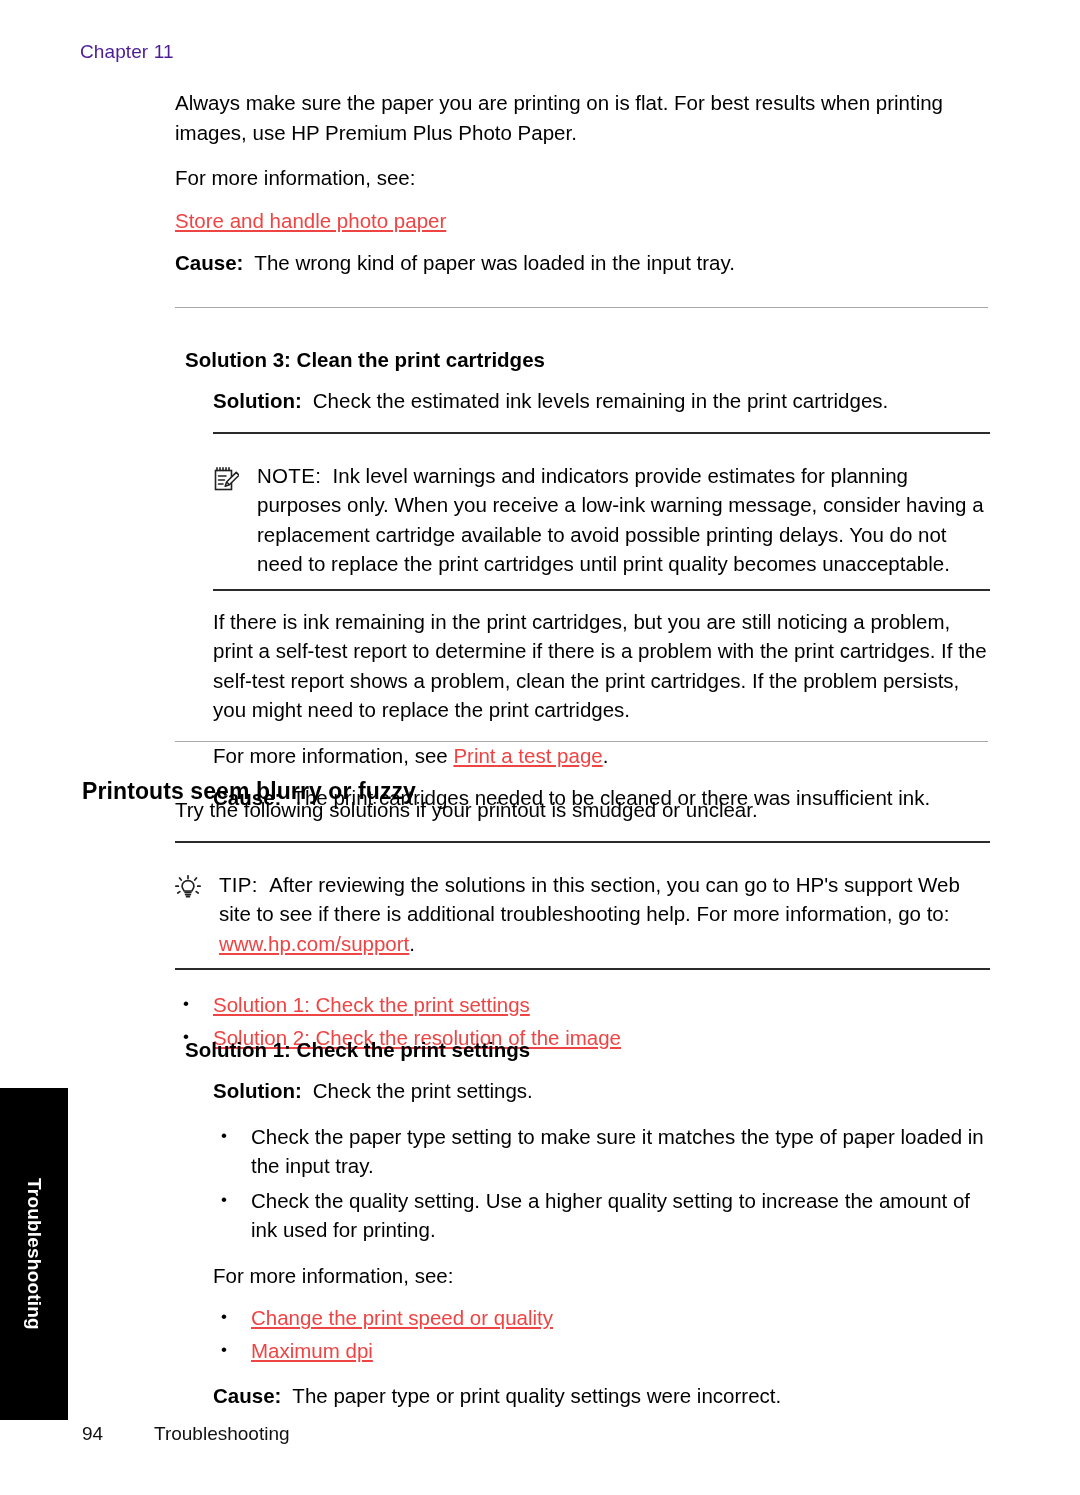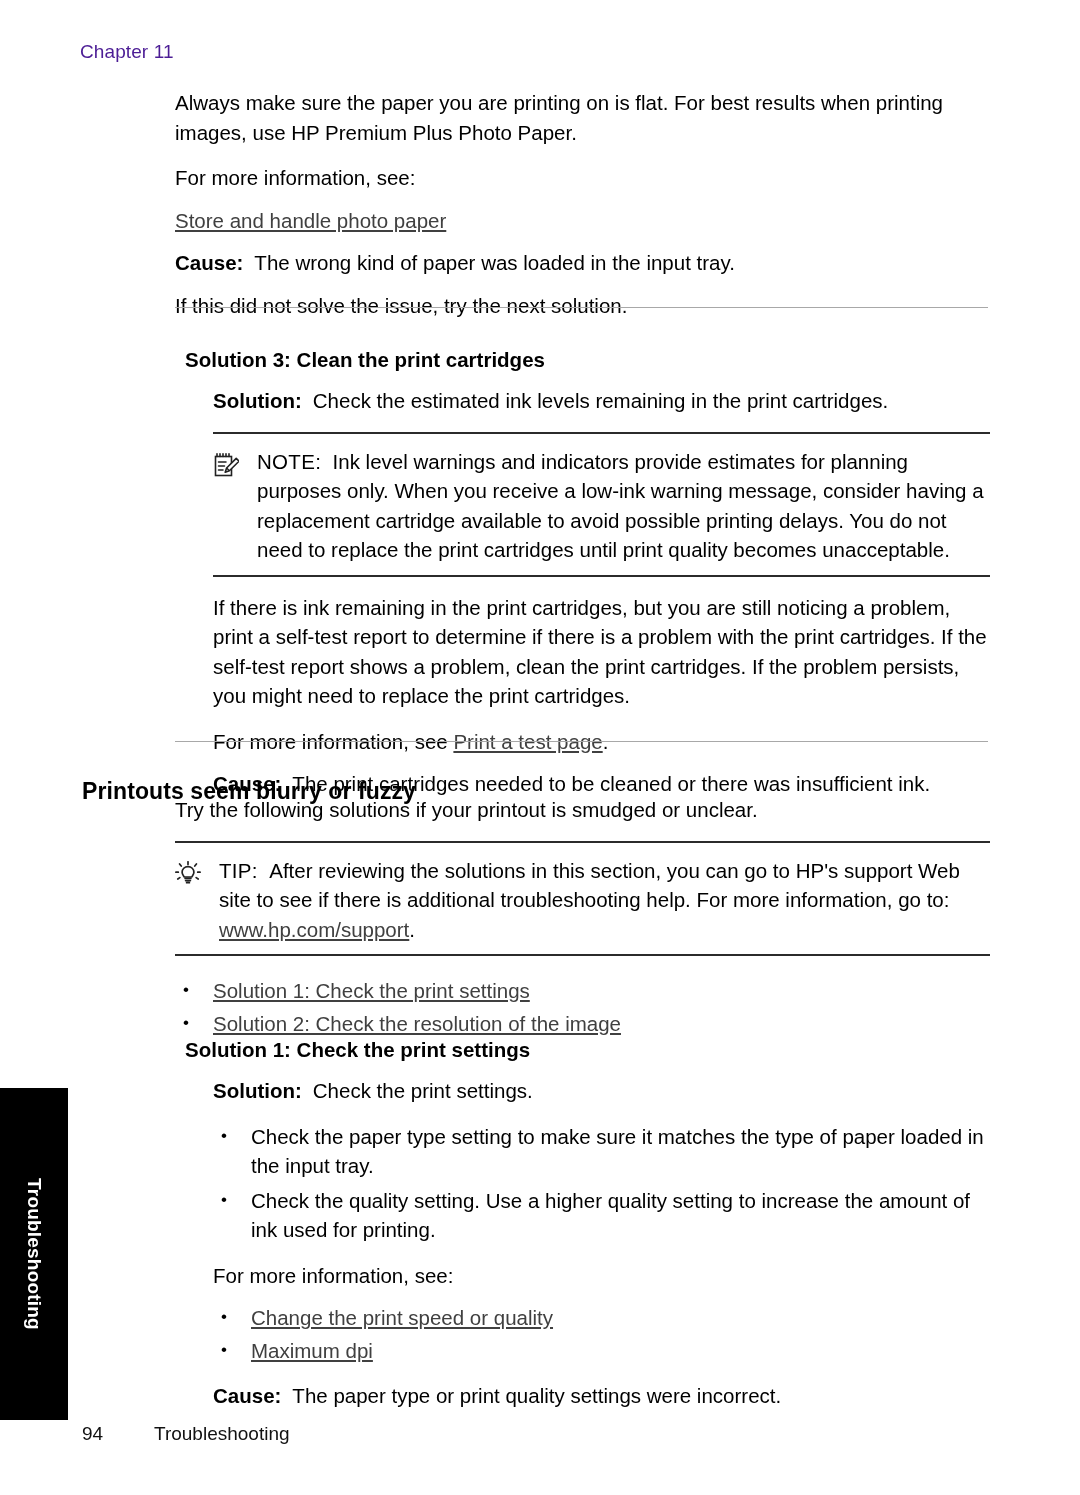--- a/index.html
+++ b/index.html
@@ -48,42 +48,42 @@
   }
   p.tight { margin-bottom: 13px; }
 
   .lbl {
     font-weight: bold;
     margin-right: 11px;
   }
 
   a.doclink,
   .doclink {
-    color: #404040;
+    color: #ef4444;
     text-underline-offset: 2px;
   }
 
   
   .rule-light {
     border: none;
     border-top: 1.5px solid #a8a8a8;
     margin: 0;
     height: 0;
   }
   .sec-div {
     position: absolute;
     left: 175px;
     width: 813px;
   }
 
   
   .admon {
     position: relative;
     margin: 0;
-    padding: 13px 0 10px 0;
+    padding: 27px 0 10px 0;
     border-top: 2px solid #2b2b2b;
     border-bottom: 2px solid #2b2b2b;
   }
   .admon-inner {
     display: flex;
     align-items: flex-start;
   }
   .admon-icon {
     flex: 0 0 44px;
     width: 44px;
@@ -186,21 +186,20 @@
     <p class="body tight">For more information, see:</p>
 
     <p class="body tight">
       <a class="doclink" href="#">Store and handle photo paper</a>
     </p>
 
     <p class="body tight">
       <span class="lbl">Cause:</span><span>The wrong kind of paper was loaded in the input tray.</span>
     </p>
 
-    <p class="body">If this did not solve the issue, try the next solution.</p>
   </div>
 
   <hr class="rule-light sec-div" style="top:307px;">
 
   <div class="content" style="top:348px;">
     <h3 class="sub-title">Solution 3: Clean the print cartridges</h3>
 
     <div class="indent">
       <p class="body">
         <span class="lbl">Solution:</span><span>Check the estimated ink levels remaining in the print cartridges.</span>

